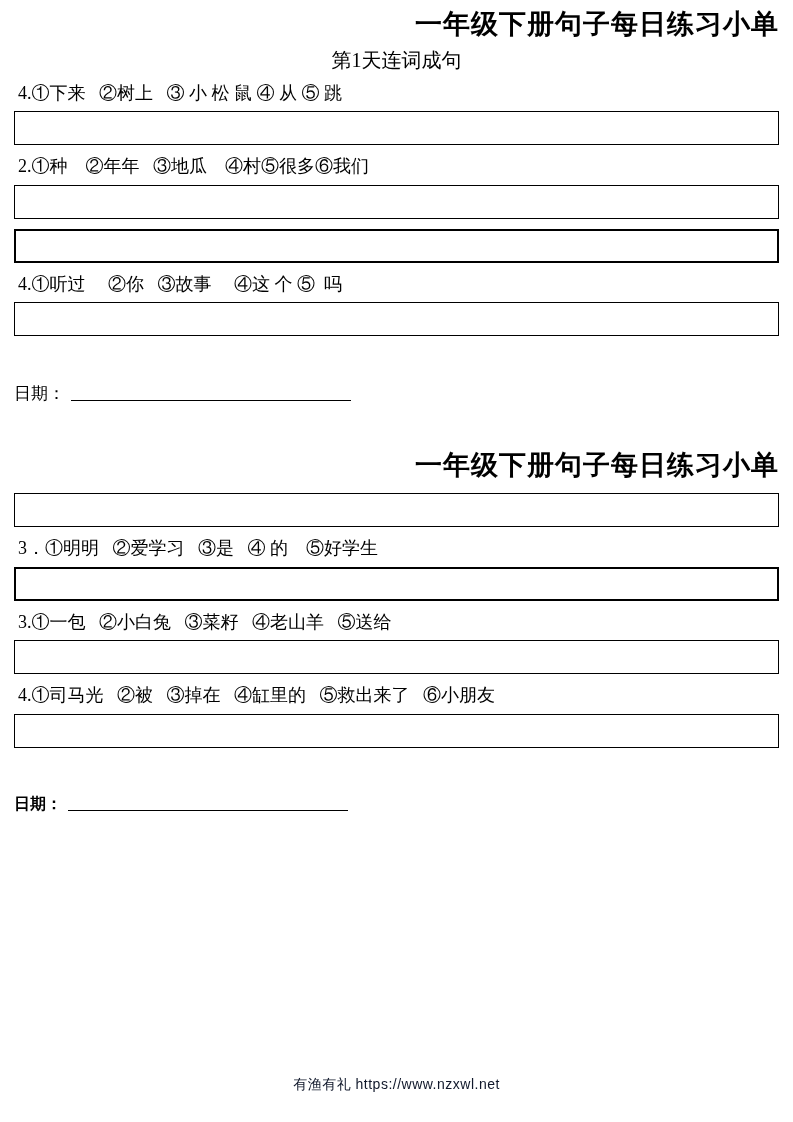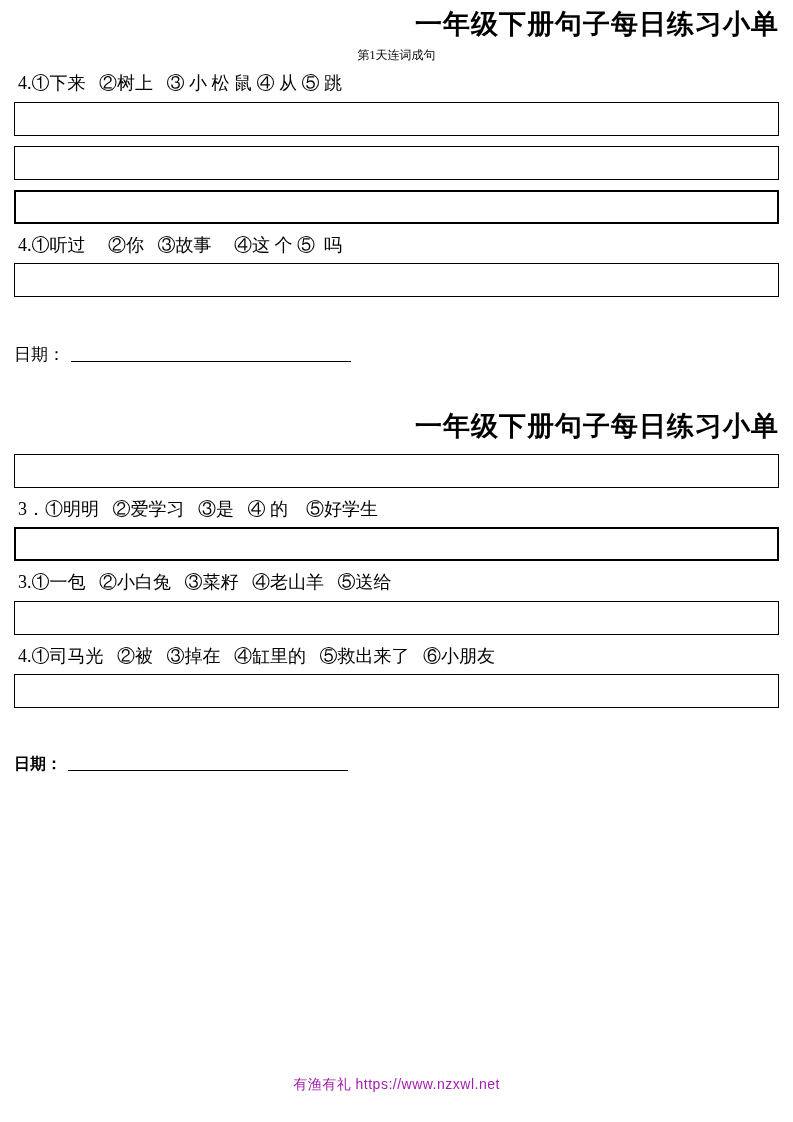--- a/index.html
+++ b/index.html
@@ -30,21 +30,21 @@
     font-family: "Liberation Sans", "DejaVu Sans", sans-serif;
     font-weight: bold;
     font-size: 27px;
     letter-spacing: 1px;
     margin: 0;
     padding: 0;
     line-height: 1.25;
   }
   .ws-subtitle {
     text-align: center;
-    font-size: 12px;
+    font-size: 20px;
     font-family: "Liberation Serif", "DejaVu Serif", serif;
     margin: 6px 0 0 0;
     line-height: 1.2;
   }
   .item {
     margin-top: 10px;
   }
   .item-text {
     font-size: 18px;
     line-height: 1.25;
@@ -86,41 +86,42 @@
   }
   .spacer {
     height: 44px;
   }
   .footer {
     position: absolute;
     left: 0;
     right: 0;
     bottom: 28px;
     text-align: center;
-    color: #a21caf;
+    color: #0f172a;
     font-size: 14px;
     font-family: "Liberation Sans", "DejaVu Sans", sans-serif;
     letter-spacing: 0.5px;
   }
 </style>
 </head>
 <body>
 
 <div class="page">
 
   <div class="worksheet">
     <h1 class="ws-title">一年级下册句子每日练习小单</h1>
     <div class="ws-subtitle">第1天连词成句</div>
 
     <div class="item">
       <div class="item-text">4.①下来   ②树上   ③ 小 松 鼠 ④ 从 ⑤ 跳</div>
       <div class="answer-box"></div>
     </div>
 
     <div class="item">
+      <div class="item-text">2.①种    ②年年   ③地瓜    ④村⑤很多⑥我们</div>
       <div class="answer-box"></div>
     </div>
 
     <div class="item">
       <div class="answer-box thick"></div>
     </div>
 
     <div class="item">
       <div class="item-text">4.①听过     ②你   ③故事     ④这 个 ⑤  吗</div>
       <div class="answer-box"></div>

